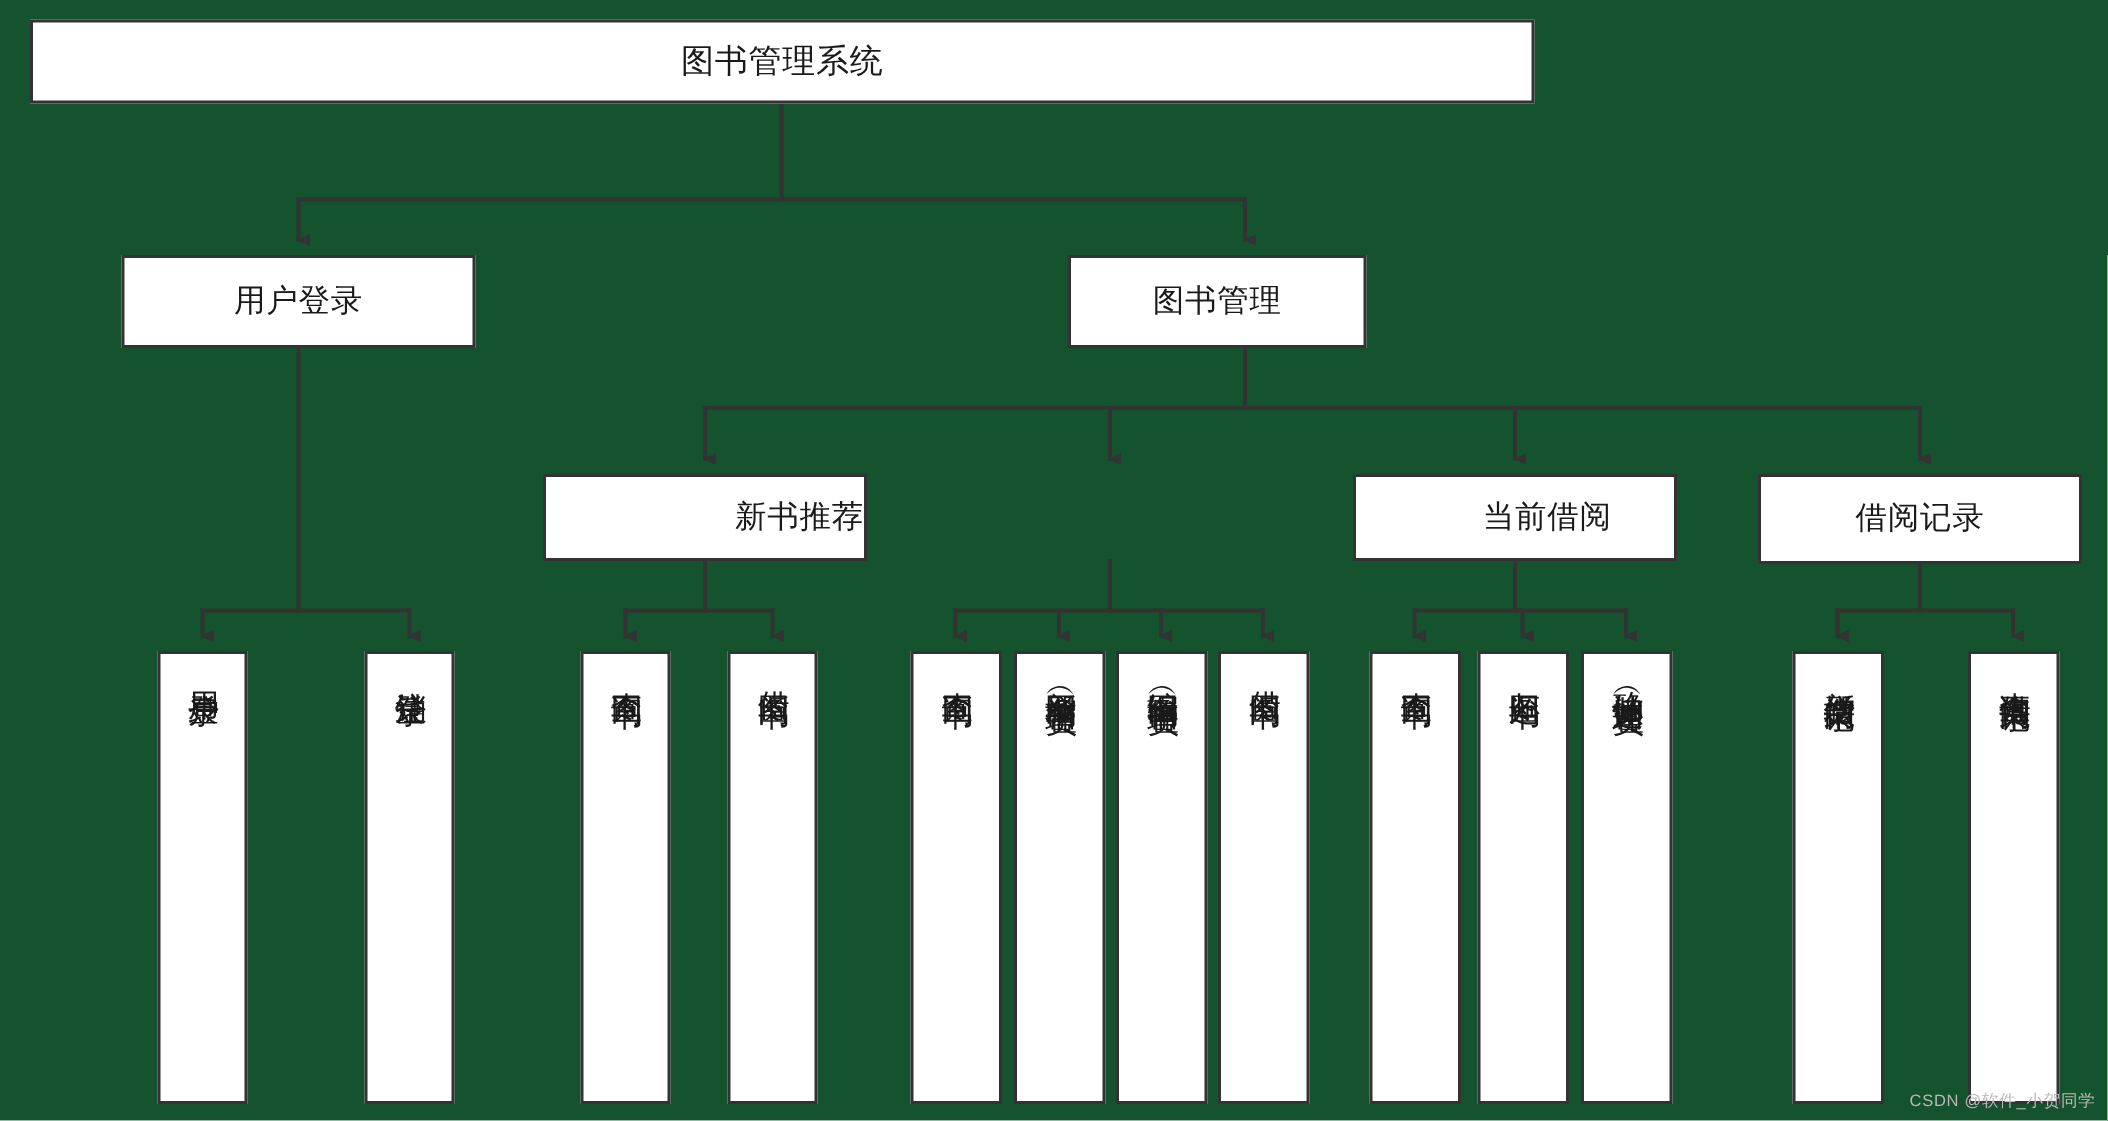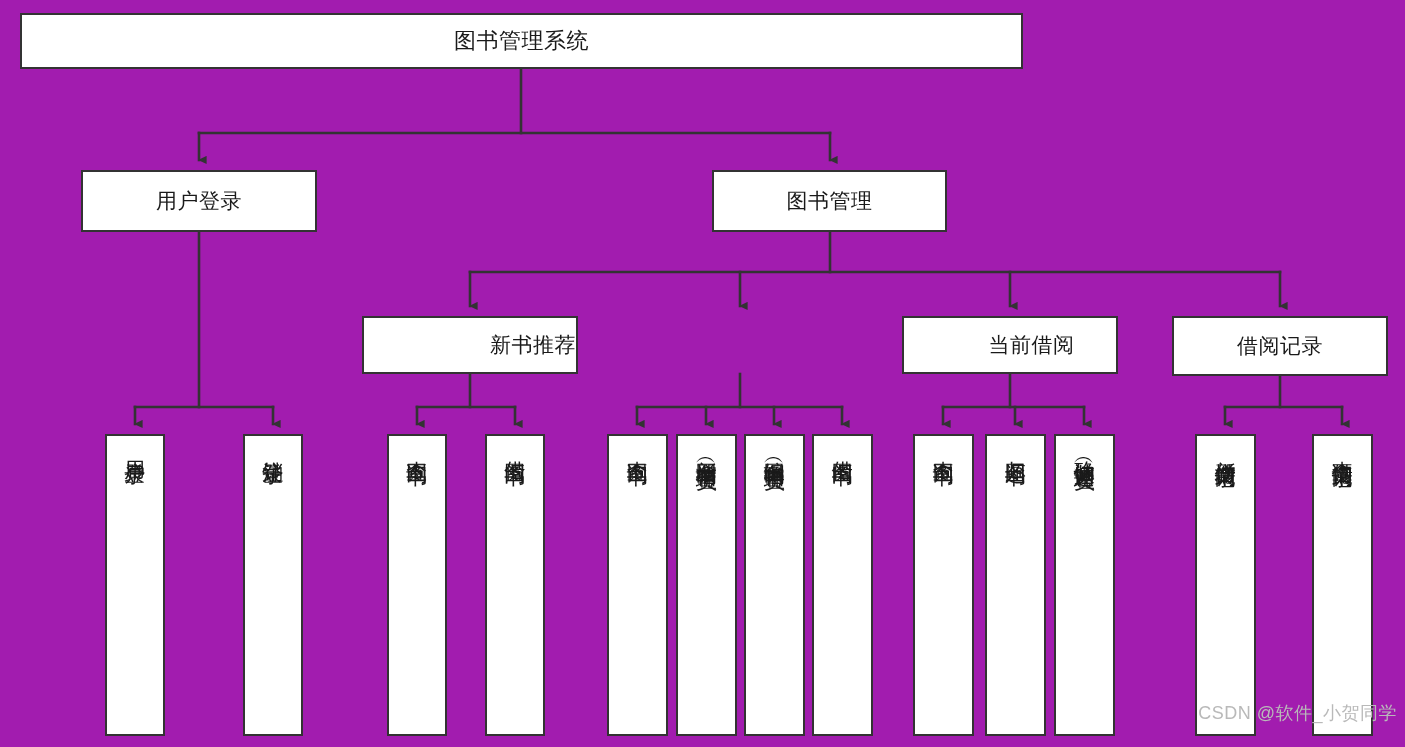--- a/index.html
+++ b/index.html
@@ -8,21 +8,21 @@
     background: #ffffff;
   }
   body {
     font-family: "Liberation Sans", "DejaVu Sans", sans-serif;
     color: #1c1c1c;
   }
   #canvas {
     position: relative;
     width: 1405px;
     height: 747px;
-    background: #a21caf;
+    background: #14532d;
     overflow: hidden;
   }
   #edges {
     position: absolute;
     left: 0;
     top: 0;
     width: 1405px;
     height: 747px;
     pointer-events: none;
   }
@@ -53,22 +53,22 @@
     writing-mode: vertical-rl;
     text-orientation: upright;
     font-size: 21px;
     line-height: 1.32;
     letter-spacing: 1.5px;
     white-space: normal;
   }
   #watermark {
     position: absolute;
     right: 8px;
-    bottom: 22px;
-    font-size: 18px;
+    bottom: 6px;
+    font-size: 11px;
     color: #b9b9b9;
     z-index: 5;
     white-space: nowrap;
     letter-spacing: 0.5px;
   }
 </style>
 </head>
 <body>
 
 <div id="canvas">
@@ -123,21 +123,21 @@
     </g>
   </svg>
 
   <div class="node root" id="node-root" style="left: 20px; top: 13px; width: 1003px; height: 56px;">
     <span class="label">图书管理系统</span>
   </div>
 
   <div class="node" id="node-l2-0" style="left: 81px; top: 170px; width: 236px; height: 62px;">
     <span class="label">用户登录</span>
   </div>
-  <div class="node" id="node-l2-1" style="left: 712px; top: 170px; width: 235px; height: 62px;">
+  <div class="node" id="node-l2-1" style="left: 712px; top: 170px; width: 199px; height: 62px;">
     <span class="label">图书管理</span>
   </div>
 
   <div class="node" id="node-l3-0" style="left: 362px; top: 316px; width: 216px; height: 58px; justify-content: flex-end;">
     <span class="label">新书推荐</span>
   </div>
   <div class="node" id="node-l3-2" style="left: 902px; top: 316px; width: 216px; height: 58px; padding-left: 43px;">
     <span class="label">当前借阅</span>
   </div>
   <div class="node" id="node-l3-3" style="left: 1172px; top: 316px; width: 216px; height: 60px;">

